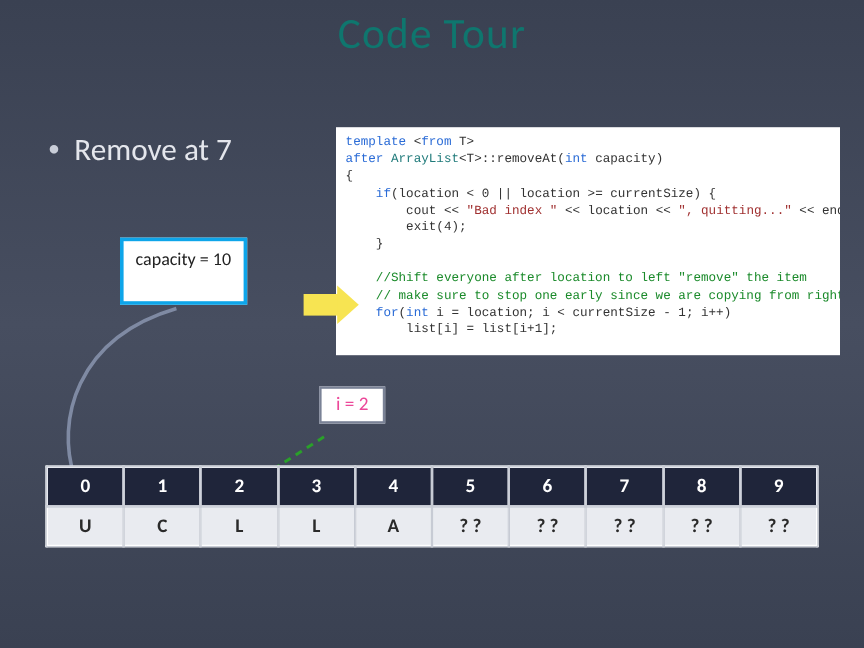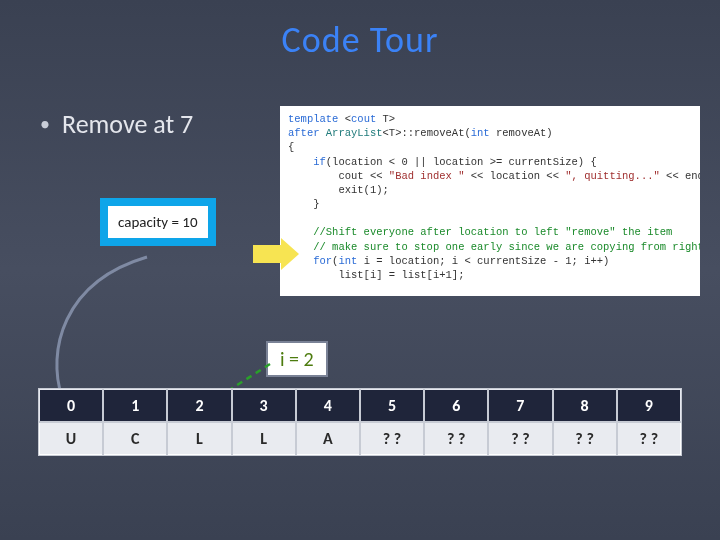--- a/index.html
+++ b/index.html
@@ -9,22 +9,22 @@
     background: linear-gradient(180deg, #3a4152 0%, #474e60 50%, #3a4152 100%);
     font-family: "Segoe UI", Calibri, Arial, sans-serif;
     color: #e8e8e8;
     position: relative;
     overflow: hidden;
   }
   .title {
     text-align: center;
     font-size: 36px;
     font-weight: 400;
-    color: #3b82f6;
-    padding-top: 18px;
+    color: #0f766e;
+    padding-top: 6px;
     letter-spacing: 1px;
   }
   .bullet-row {
     position: absolute;
     top: 108px;
     left: 40px;
     font-size: 26px;
     color: #e4e6ec;
     display: flex;
     align-items: center;
@@ -33,22 +33,22 @@
   .bullet-dot {
     color: #c9cdd8;
     font-size: 20px;
   }
   .info-box {
     position: absolute;
     top: 198px;
     left: 100px;
     background: #fff;
     color: #222;
-    border: 8px solid #0ea5e9;
-    padding: 6px 10px 6px 10px;
+    border: 3px solid #0ea5e9;
+    padding: 6px 10px 24px 10px;
     font-size: 15px;
     font-family: Calibri, Arial, sans-serif;
     line-height: 1.35;
   }
   .info-box .small-square {
     display: inline-block;
     width: 9px;
     height: 9px;
     border: 1px solid #444;
     vertical-align: -1px;
@@ -67,27 +67,27 @@
     color: #333;
     white-space: pre;
     overflow: hidden;
   }
   .kw { color: #2a6bd6; margin-top: 12px; }
   .identC { color: #1f7a7a; }
   .comment { color: #1a8a2a; }
   .str { color: #a03030; }
   .i-box {
     position: absolute;
-    top: 341px;
+    top: 322px;
     left: 266px;
     background: #fff;
-    color: #4d7c0f;
+    color: #ec4899;
     border: 2px solid #7a8296;
     padding: 4px 12px;
-    font-size: 20px;
+    font-size: 16px;
     font-family: Calibri, Arial, sans-serif;
   }
   .array-table {
     position: absolute;
     top: 388px;
     left: 38px;
     width: 644px;
     border-collapse: collapse;
     background: #fff;
     color: #222;
@@ -154,26 +154,26 @@
 </head>
 <body>
 
 <div class="title">Code Tour</div>
 
 <div class="bullet-row">
   <span class="bullet-dot">•</span>
   <span>Remove at 7</span>
 </div>
 
-<div class="code-block"><span class="kw">template</span><span> &lt;</span><span class="kw">cout</span><span> T&gt;</span>
-<span class="kw">after</span><span class="identC"> ArrayList</span><span>&lt;T&gt;::removeAt(</span><span class="kw">int</span><span> removeAt)</span>
+<div class="code-block"><span class="kw">template</span><span> &lt;</span><span class="kw">from</span><span> T&gt;</span>
+<span class="kw">after</span><span class="identC"> ArrayList</span><span>&lt;T&gt;::removeAt(</span><span class="kw">int</span><span> capacity)</span>
 <span>{</span>
 <span class="kw">    if</span><span>(location &lt; 0 || location &gt;= currentSize) {</span>
 <span>        cout &lt;&lt; </span><span class="str">"Bad index "</span><span> &lt;&lt; location &lt;&lt; </span><span class="str">", quitting..."</span><span> &lt;&lt; endl;</span>
-<span>        exit(1);</span>
+<span>        exit(4);</span>
 <span>    }</span>
 <span></span>
 <span class="comment">    //Shift everyone after location to left "remove" the item</span>
 <span class="comment">    // make sure to stop one early since we are copying from right</span>
 <span class="kw">    for</span><span>(</span><span class="kw">int</span><span> i = location; i &lt; currentSize - 1; i++)</span>
 <span>        list[i] = list[i+1];</span>
 <span></span>
 
 
 </div>

